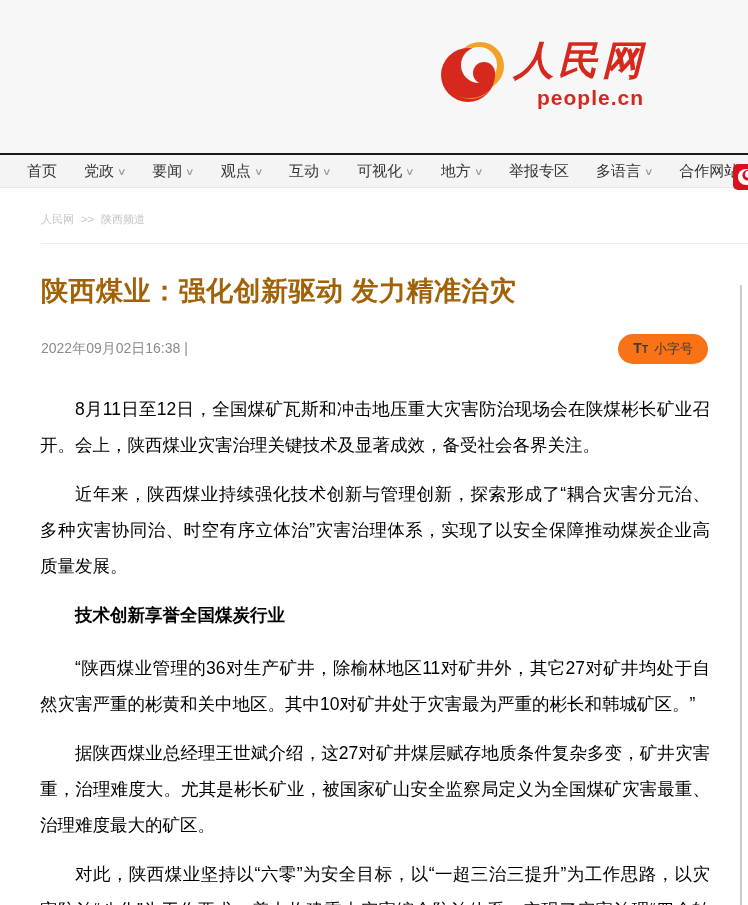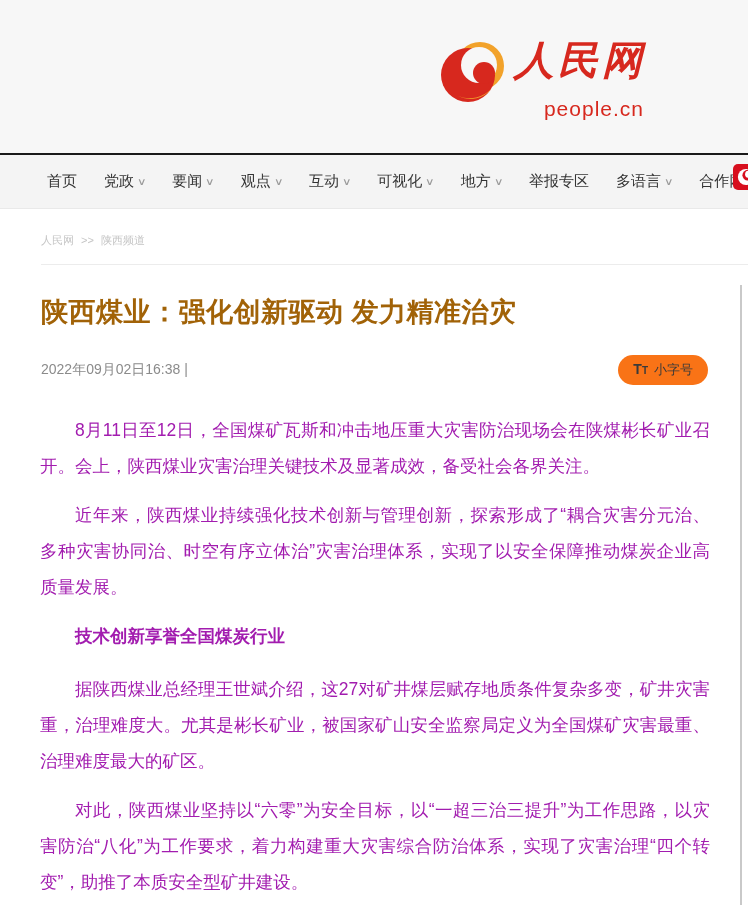--- a/index.html
+++ b/index.html
@@ -30,36 +30,36 @@
     color: #d7281e;
     font-size: 40px;
     font-weight: bold;
     letter-spacing: 4px;
     line-height: 44px;
     font-style: italic;
   }
   .logo-en {
     color: #d7281e;
     font-size: 21px;
-    font-weight: normal;
+    font-weight: bold;
     letter-spacing: 1px;
     line-height: 22px;
-    margin-top: 16px;
+    margin-top: 5px;
     margin-right: 2px;
   }
 
   
   .navbar {
-    height: 56px;
+    height: 35px;
     background: #f4f4f4;
     border-top: 2px solid #1a1a1a;
     border-bottom: 1px solid #e9e9e9;
     display: flex;
     align-items: center;
-    padding-left: 47px;
+    padding-left: 27px;
     position: relative;
   }
   .nav-item {
     display: inline-flex;
     align-items: center;
     margin-right: 27px;
     font-size: 15px;
     color: #333;
     cursor: pointer;
     white-space: nowrap;
@@ -130,21 +130,21 @@
     font-family: inherit;
   }
   .font-size-button .tt-icon { font-weight: bold; margin-right: 6px; }
   .font-size-button .tt-icon .t-big { font-size: 14px; }
   .font-size-button .tt-icon .t-small { font-size: 10px; }
 
   .article-body { margin: 27px 38px 0 40px; }
   .article-body p {
     font-size: 17.5px;
     line-height: 36px;
-    color: #a21caf;
+    color: #000000;
     text-indent: 2em;
     margin-bottom: 13px;
     text-align: justify;
   }
   .article-body p.bold { font-weight: bold; margin-top: 4px; margin-bottom: 17px; }
 
   
   .scrollbar-thumb {
     position: absolute;
     right: 6px;
@@ -239,17 +239,18 @@
   <button class="font-size-button">
     <span class="tt-icon"><span class="t-big">T</span><span class="t-small">T</span></span>
     <span>小字号</span>
   </button>
 </div>
 
 <div class="article-body" id="article-body">
     <p class="">8月11日至12日，全国煤矿瓦斯和冲击地压重大灾害防治现场会在陕煤彬长矿业召开。会上，陕西煤业灾害治理关键技术及显著成效，备受社会各界关注。</p>
     <p class="">近年来，陕西煤业持续强化技术创新与管理创新，探索形成了“耦合灾害分元治、多种灾害协同治、时空有序立体治”灾害治理体系，实现了以安全保障推动煤炭企业高质量发展。</p>
     <p class="bold">技术创新享誉全国煤炭行业</p>
+    <p class="">“陕西煤业管理的36对生产矿井，除榆林地区11对矿井外，其它27对矿井均处于自然灾害严重的彬黄和关中地区。其中10对矿井处于灾害最为严重的彬长和韩城矿区。”</p>
     <p class="">据陕西煤业总经理王世斌介绍，这27对矿井煤层赋存地质条件复杂多变，矿井灾害重，治理难度大。尤其是彬长矿业，被国家矿山安全监察局定义为全国煤矿灾害最重、治理难度最大的矿区。</p>
     <p class="">对此，陕西煤业坚持以“六零”为安全目标，以“一超三治三提升”为工作思路，以灾害防治“八化”为工作要求，着力构建重大灾害综合防治体系，实现了灾害治理“四个转变”，助推了本质安全型矿井建设。</p>
   </div>
 
 <div class="scrollbar-thumb"></div>
 
 </body></html>

